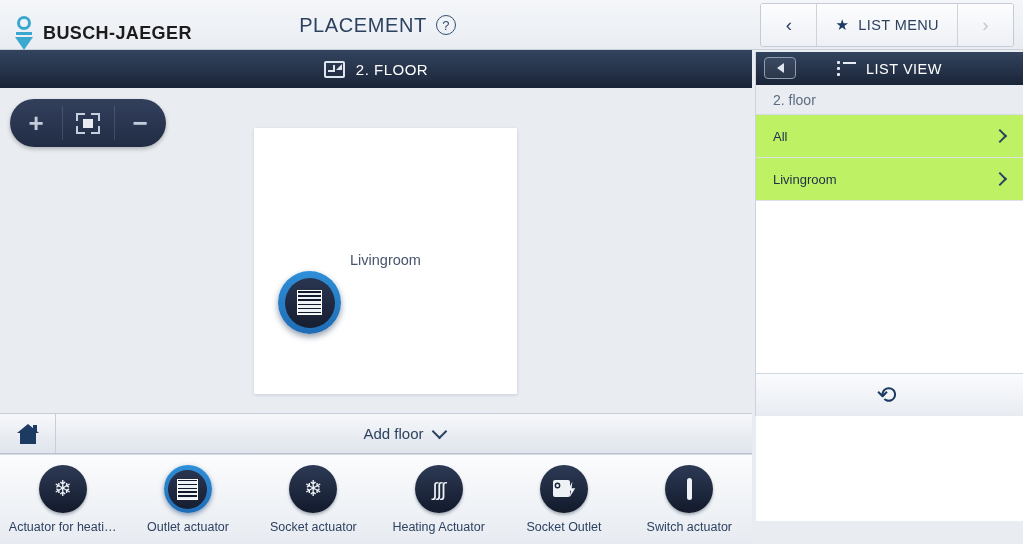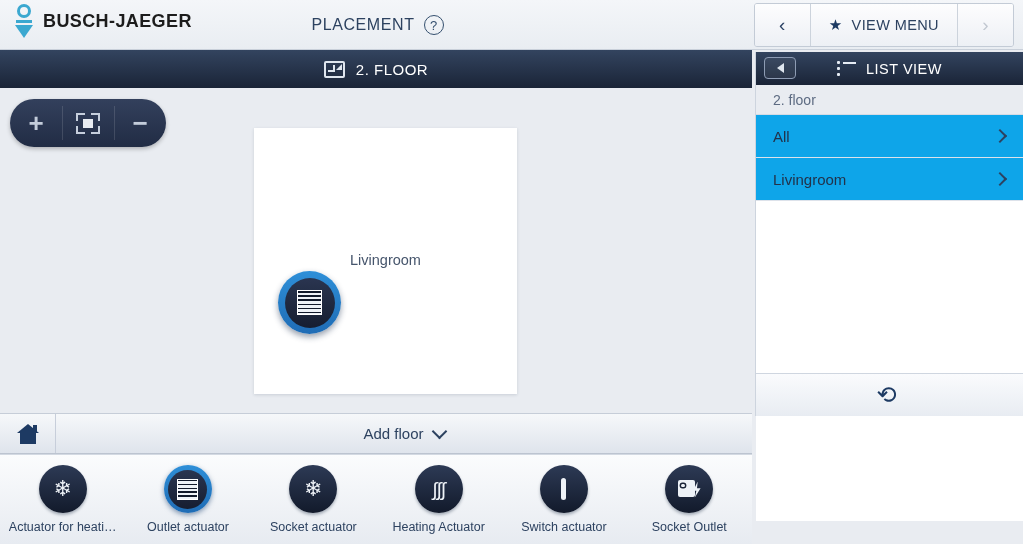--- a/index.html
+++ b/index.html
@@ -12,21 +12,21 @@
   .app{position:relative;width:1023px;height:544px;}
 
   
   .topbar{
     position:absolute;left:0;top:0;width:1023px;height:50px;
     background:linear-gradient(#f4f6f9,#e9edf2);
     border-bottom:1px solid #c9d0da;
     box-sizing:border-box;
   }
   .logo{
-    position:absolute;left:14px;top:2px;height:38px;
+    position:absolute;left:14px;top:14px;height:38px;
     display:flex;align-items:center;gap:9px;
   }
   .logo-mark{width:20px;height:36px;position:relative;}
   .logo-mark .lm-circle{
     position:absolute;left:3px;top:1px;width:14px;height:14px;
     border:3px solid #3ba8d0;border-radius:50%;box-sizing:border-box;
   }
   .logo-mark .lm-bar{
     position:absolute;left:2px;top:17px;width:16px;height:3px;background:#3ba8d0;
   }
@@ -35,21 +35,21 @@
     border-left:9px solid transparent;border-right:9px solid transparent;
     border-top:13px solid #3ba8d0;
   }
   .logo-text{
     font-size:18px;font-weight:bold;letter-spacing:.4px;color:#1c1c1c;
   }
   .page-title-wrap{
     position:absolute;left:0;top:0;width:755px;height:50px;
     display:flex;align-items:center;justify-content:center;gap:9px;
   }
-  .page-title{font-size:16px;color:#2d4260;letter-spacing:.6px;}
+  .page-title{font-size:20px;color:#2d4260;letter-spacing:.6px;}
   .help-icon{
     width:20px;height:20px;border:1.6px solid #35506f;border-radius:50%;
     display:flex;align-items:center;justify-content:center;
     font-size:13px;color:#35506f;box-sizing:border-box;line-height:1;
   }
   .mainmenu-group{
     position:absolute;right:9px;top:3px;height:42px;display:flex;
     border:1px solid #c3cbd6;border-radius:3px;overflow:hidden;
     background:linear-gradient(#fdfdfe,#eef1f5);
   }
@@ -247,23 +247,23 @@
   .list-icon i:nth-of-type(1){top:-0.5px;}
   .list-icon i:nth-of-type(2){top:5.5px;}
   .list-icon i:nth-of-type(3){top:11.5px;}
 
   .sb-subhead{
     height:30px;background:#e9ecf1;border-bottom:1px solid #d5dbe4;
     display:flex;align-items:center;padding-left:17px;box-sizing:border-box;
     font-size:14px;color:#5d6b82;
   }
   .sb-row{
-    height:43px;border-bottom:1px solid #dde2ea;background:#0ea5e9;
+    height:43px;border-bottom:1px solid #dde2ea;background:#bef264;
     display:flex;align-items:center;padding:0 18px 0 17px;box-sizing:border-box;
-    font-size:15px;color:#22324a;
+    font-size:13px;color:#22324a;
   }
   .sb-row .nm{flex:1;}
   .chev-right{
     width:8px;height:8px;border-right:2.6px solid #2d4260;border-top:2.6px solid #2d4260;
     transform:rotate(45deg);
   }
   .sb-fill{background:#fff;}
   .sb-foot{
     position:absolute;left:0;bottom:0;width:100%;height:43px;
     background:linear-gradient(#fafbfd,#e8ecf2);
@@ -291,21 +291,21 @@
 
     <div class="page-title-wrap">
       <div class="page-title">PLACEMENT</div>
       <div class="help-icon">?</div>
     </div>
 
     <div class="mainmenu-group">
       <div class="mm-btn mm-arrow">‹</div>
       <div class="mm-btn mm-center">
         <span class="star">★</span>
-        <span>VIEW MENU</span>
+        <span>LIST MENU</span>
       </div>
       <div class="mm-btn mm-arrow disabled">›</div>
     </div>
   </div>
 
   <div class="floorbar">
     <div class="floor-icon">
       <div class="floor-arrow"></div>
     </div>
     <span>2. FLOOR</span>
@@ -382,34 +382,34 @@
     <div class="pal-item">
       <div class="pal-circle">
         <span class="g-white" style="font-size:19px;letter-spacing:-1px;">∫∫∫</span>
       </div>
       <div class="pal-label">Heating Actuator</div>
     </div>
 
 
     <div class="pal-item">
       <div class="pal-circle">
-        <div class="switch-bar"></div>
-      </div>
-      <div class="pal-label">Switch actuator</div>
-    </div>
-
-    <div class="pal-item">
-      <div class="pal-circle">
         <div class="socket">
             <div class="sq"></div>
             <div class="d1"></div>
             <div class="bolt"></div>
           </div>
       </div>
       <div class="pal-label">Socket Outlet</div>
+    </div>
+
+    <div class="pal-item">
+      <div class="pal-circle">
+        <div class="switch-bar"></div>
+      </div>
+      <div class="pal-label">Switch actuator</div>
     </div>
 
   </div>
 
   <div class="sidebar">
     <div class="sb-head">
       <div class="collapse-btn">
         <div class="tri"></div>
       </div>
       <span class="list-icon">

